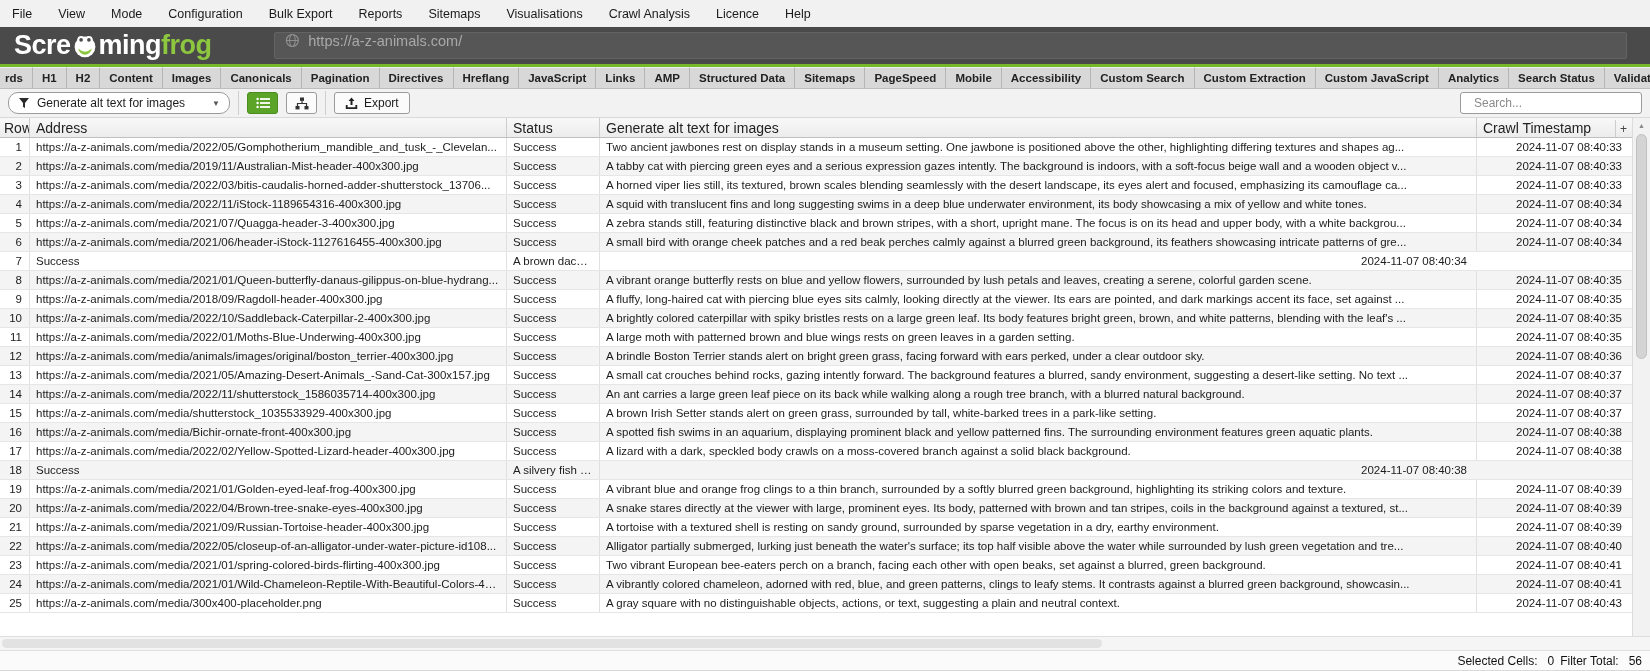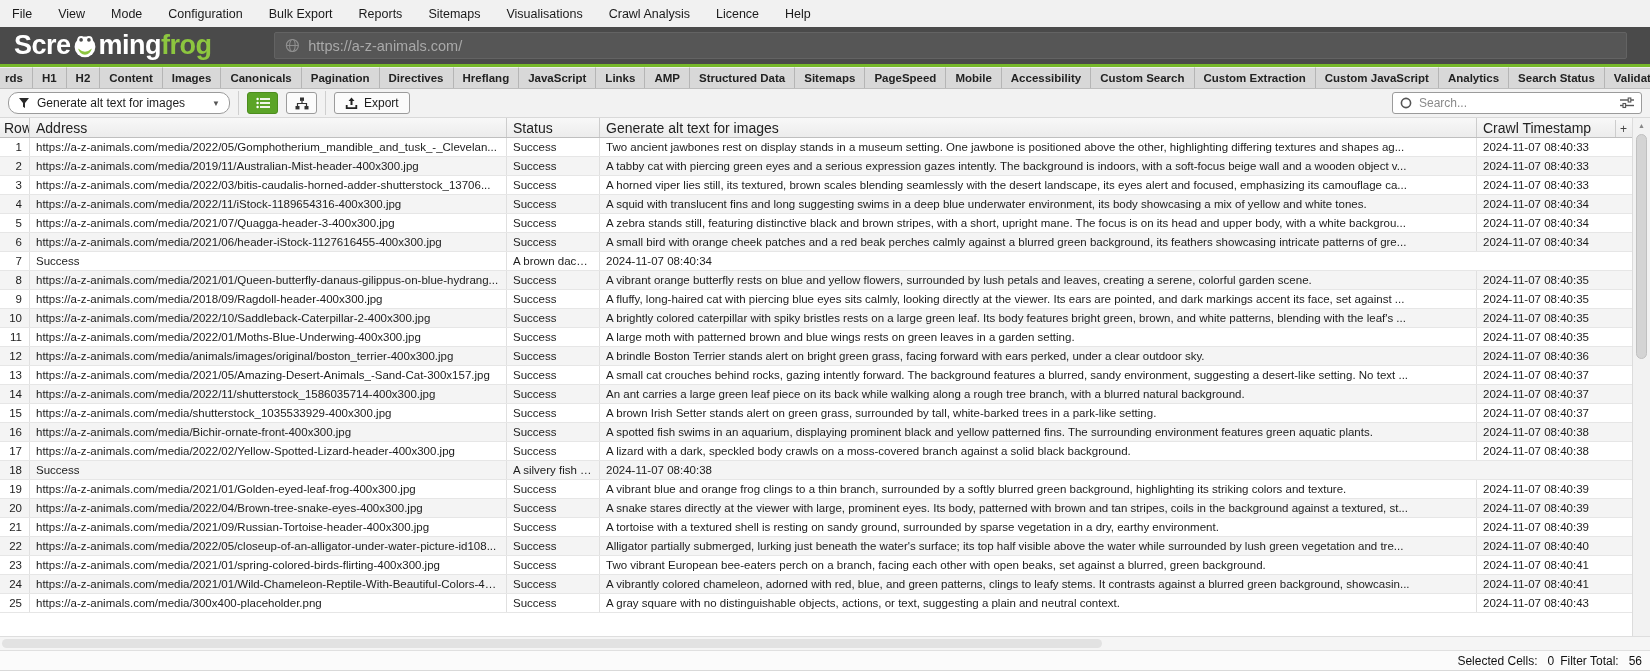--- a/index.html
+++ b/index.html
@@ -7,54 +7,54 @@
 
   
   .menubar { height:27px; background:#f1f1f1; display:flex; align-items:center; gap:26px; padding:0 12px; font-size:12.5px; color:#1a1a1a; }
   .menu-item { cursor:default; white-space:nowrap; }
 
   
   .appheader { height:37px; background:#4a4a4a; display:flex; align-items:center; padding:0 23px 0 14px; }
   .brand { display:flex; align-items:center; font-size:27px; font-weight:bold; letter-spacing:-0.5px; color:#ffffff; margin-right:62px; }
   .brand .green { color:#8dc63f; }
   .frog-icon { width:26px; height:26px; margin:0 1px; }
-  .urlbox { flex:1; height:27px; background:#565656; border:1px solid #636363; border-radius:2px; display:flex; align-items:center; padding:0 10px; gap:9px; }
+  .urlbox { flex:1; height:27px; background:#565656; border:1px solid #636363; border-radius:2px; display:flex; align-items:flex-start; padding:0 10px; gap:9px; }
   .urlbox input { background:transparent; border:none; outline:none; color:#a9a9a9; font-size:14.5px; width:100%; font-family:"Liberation Sans", sans-serif; }
   .accent-line { height:3px; background:#76b82a; }
 
   
   .tabbar { height:22px; background:#cfcfcf; display:flex; align-items:stretch; overflow:hidden; border-bottom:1px solid #bdbdbd; }
   .tab { display:flex; align-items:center; padding:0 9px; font-size:11.5px; font-weight:bold; color:#222; background:#d8d8d8; border-right:1px solid #b5b5b5; border-top:1px solid #efefef; white-space:nowrap; cursor:default; }
   .tab.cut { margin-left:-4px; }
 
   
   .toolbar { height:29px; background:#f2f2f2; display:flex; align-items:center; padding:0 8px; gap:8px; border-bottom:1px solid #d9d9d9; }
   .filter-select { width:222px; height:22px; background:#fff; border:1px solid #9b9b9b; border-radius:10px; display:flex; align-items:center; gap:7px; padding:0 9px; font-size:12px; color:#1c1c1c; }
   .filter-select .caret { margin-left:auto; font-size:8px; color:#555; }
   .vsep { width:1px; height:24px; background:#cfcfcf; }
   .icon-btn { width:31px; height:22px; border:1px solid #9b9b9b; border-radius:3px; background:#fbfbfb; display:flex; align-items:center; justify-content:center; }
   .icon-btn.active { background:#5ba427; border-color:#4c8c1e; }
   .export-btn { height:22px; border:1px solid #9b9b9b; border-radius:3px; background:#fbfbfb; display:flex; align-items:center; gap:6px; padding:0 10px; font-size:12px; color:#1c1c1c; }
-  .searchbox { margin-left:auto; width:250px; height:22px; background:#fff; border:1px solid #9b9b9b; border-radius:3px; display:flex; align-items:center; gap:6px; padding:0 7px; }
+  .searchbox { margin-left:auto; width:182px; height:22px; background:#fff; border:1px solid #9b9b9b; border-radius:3px; display:flex; align-items:center; gap:6px; padding:0 7px; }
   .searchbox input { border:none; outline:none; flex:1; font-size:12px; color:#333; font-family:"Liberation Sans", sans-serif; }
   .searchbox input::placeholder { color:#8a8a8a; }
 
   
   .grid-cols { display:grid; grid-template-columns:30px 477px 93px 877px 155px; }
   .thead { height:20px; background:linear-gradient(#f8f8f8,#ececec); border-bottom:1px solid #bfbfbf; font-size:14px; color:#222; position:relative; }
   .th { display:flex; align-items:center; padding:0 6px; border-right:1px solid #cdcdcd; white-space:nowrap; overflow:hidden; }
   .th.c-row { padding-left:4px; }
   .add-col-btn { position:absolute; right:1px; top:1px; width:16px; height:17px; display:flex; align-items:center; justify-content:center; font-size:12px; color:#444; border-left:1px solid #cdcdcd; }
   .tbody { position:relative; }
   .tr { height:19px; font-size:11.5px; color:#1c1c1c; border-bottom:1px solid #e6e6e6; background:#fff; }
   .tr:nth-child(even) { background:#f4f4f4; }
   .td { display:flex; align-items:center; padding:0 6px; border-right:1px solid #e0e0e0; white-space:nowrap; overflow:hidden; }
   .td > span { overflow:hidden; text-overflow:ellipsis; white-space:nowrap; }
   .td.c-row { justify-content:flex-end; padding-right:7px; }
-  .td.c-ts { justify-content:flex-start; padding-right:10px; }
+  .td.c-ts { justify-content:flex-end; padding-right:10px; }
 
   .table-area { position:relative; }
   .filler { height:23px; background:#fff; }
 
   
   .vscroll { position:absolute; top:0; right:0; width:18px; bottom:0; background:#f2f2f2; border-left:1px solid #dcdcdc; }
   .vscroll .up { height:14px; display:flex; align-items:center; justify-content:center; font-size:7px; color:#888; }
   .vscroll .thumb { position:absolute; left:3px; right:3px; top:16px; height:225px; background:#d4d4d4; border:1px solid #c0c0c0; border-radius:6px; }
 
   

